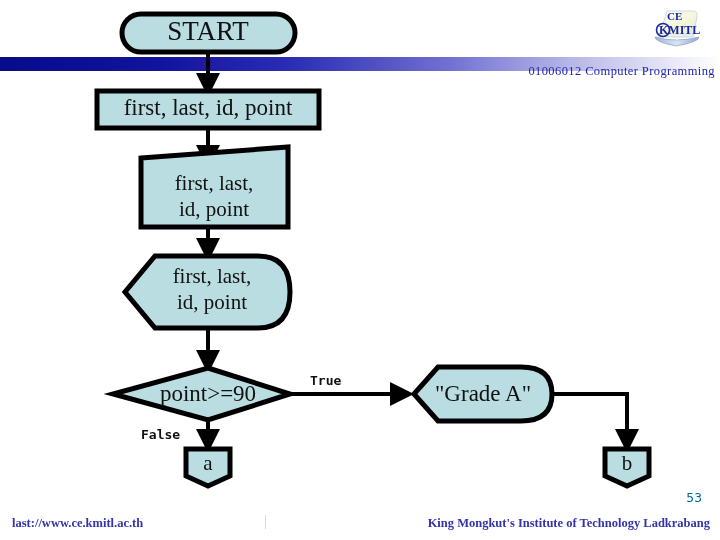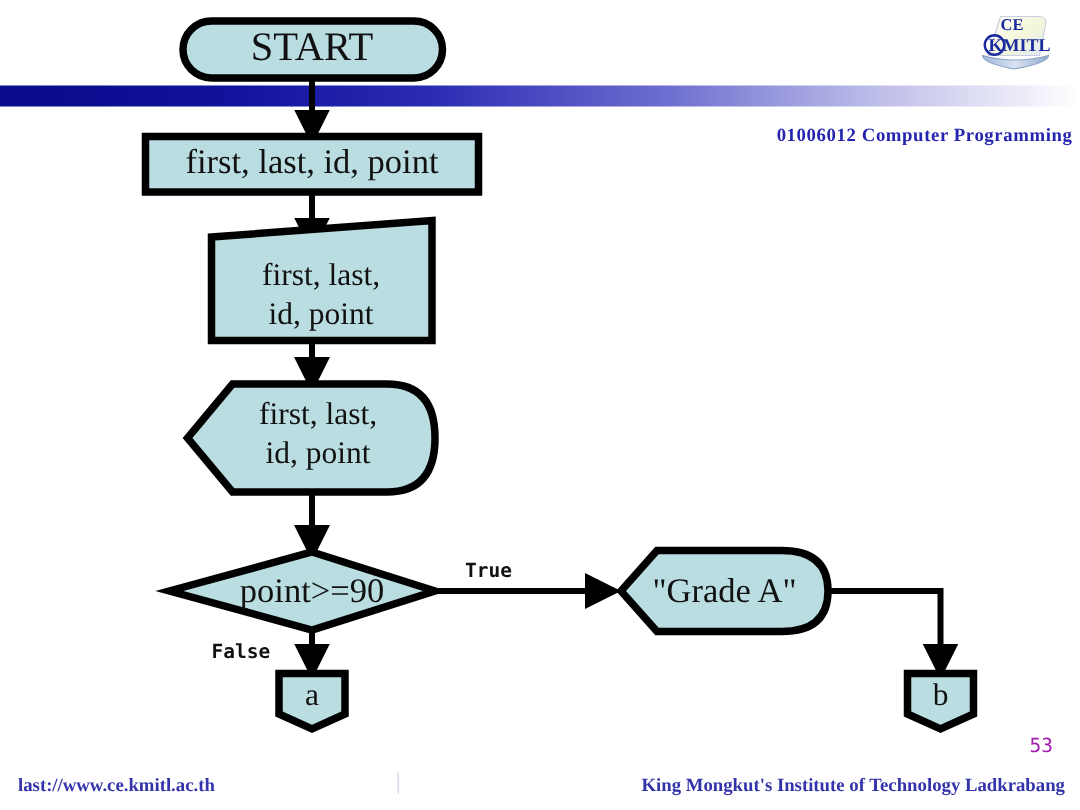--- a/index.html
+++ b/index.html
@@ -28,25 +28,25 @@
         #0a0a8c 0%,
         #12129c 22%,
         #2b2bb4 40%,
         #6f6fd0 62%,
         #b9b9e8 80%,
         #ffffff 100%);
   }
   #course-title {
     position: absolute;
     left: 470px;
-    top: 83px;
+    top: 64px;
     width: 245px;
     text-align: right;
     font-family: "Liberation Serif", serif;
-    font-weight: bold;
+    font-weight: normal;
     font-size: 12.5px;
     letter-spacing: 0.4px;
     color: #2424b0;
     white-space: nowrap;
   }
   #logo {
     position: absolute;
     left: 645px;
     top: 4px;
     width: 62px;
@@ -81,21 +81,21 @@
     width: 1px;
     height: 14px;
     background: #d8d8e8;
   }
   #page-number {
     position: absolute;
     right: 18px;
     top: 490px;
     font-family: "DejaVu Sans Mono", monospace;
     font-size: 13px;
-    color: #a21caf;
+    color: #0369a1;
   }
 
   
   #flow {
     position: absolute;
     left: 0;
     top: 0;
     width: 720px;
     height: 540px;
   }

